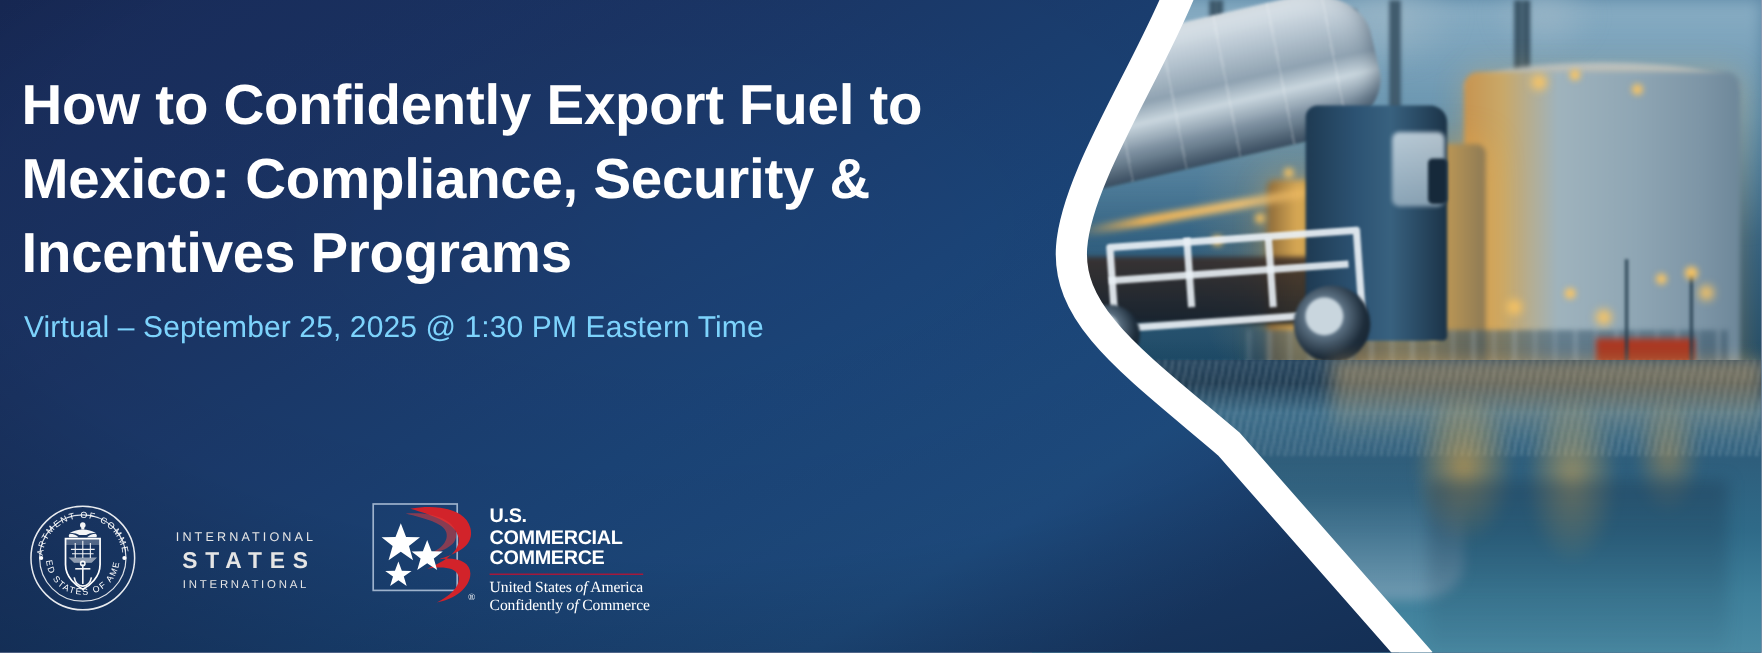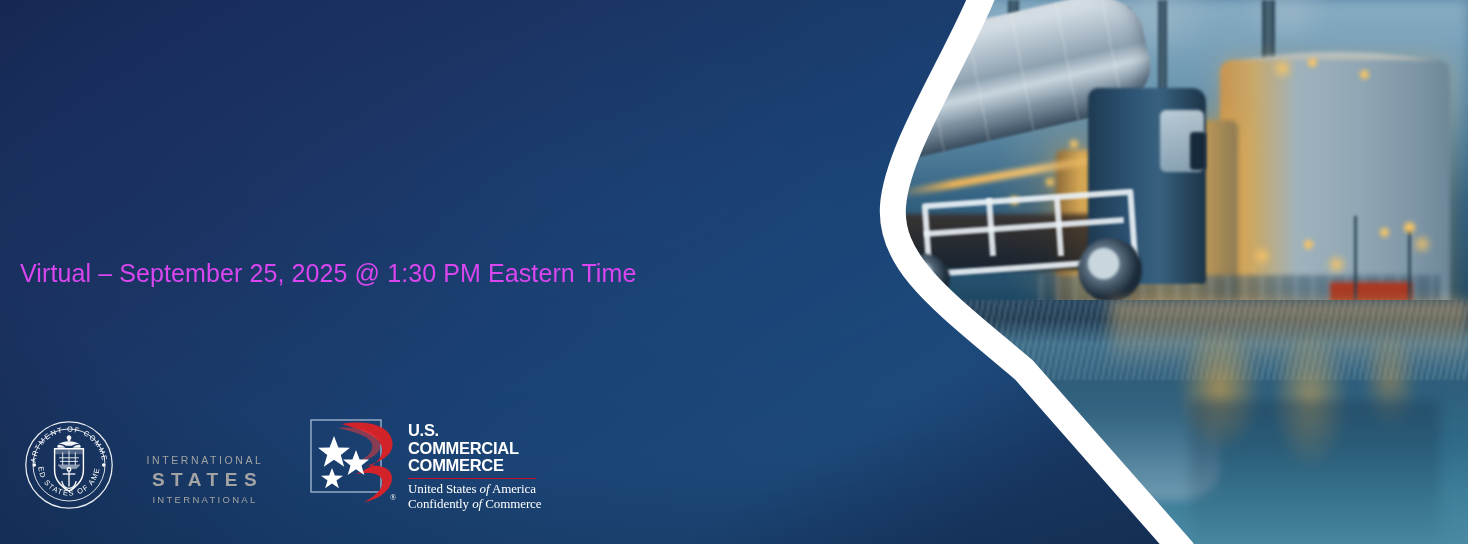--- a/index.html
+++ b/index.html
@@ -247,21 +247,21 @@
     font-weight: bold;
     font-size: 47px;
     line-height: 62px;
     letter-spacing: -0.2px;
   }
   .subtitle {
     position: absolute;
     left: 20px;
     top: 257px;
     margin: 0;
-    color: #d946ef;
+    color: #7dd3fc;
     font-family: "Liberation Sans", sans-serif;
     font-weight: normal;
     font-size: 25px;
     line-height: 32px;
     letter-spacing: 0.1px;
     text-align: right;
   }
 
   
   .logos {
@@ -270,22 +270,22 @@
     width: 860px; height: 140px;
   }
 
   
   .doc-seal {
     position: absolute; left: 24px; top: 16px; width: 90px; height: 90px;
   }
 
   
   .ita {
-    position: absolute; left: 140px; top: 48px; width: 130px;
-    color: #a3a3a3;
+    position: absolute; left: 140px; top: 36px; width: 130px;
+    color: #e5e5e5;
     text-align: center;
   }
   .ita .l1 {
     font-size: 10.5px; letter-spacing: 2.6px; font-weight: normal; line-height: 16px;
     font-family: "Liberation Sans", sans-serif;
   }
   .ita .l2 {
     font-size: 19px; letter-spacing: 6.5px; font-weight: bold; line-height: 24px;
     font-family: "Liberation Sans", sans-serif; padding-left: 5px;
   }
@@ -401,20 +401,21 @@
 
     <path d="M0,0 L968,0 C 940,70 884,150 880,206 C 876,262 930,300 1010,366 L1166,544 L0,544 Z" fill="url(#navyGrad)"></path>
     <path d="M0,0 L968,0 C 940,70 884,150 880,206 C 876,262 930,300 1010,366 L1166,544 L0,544 Z" fill="url(#navyVig)"></path>
   </svg>
 
   <svg class="divider" viewBox="0 0 1468 544" preserveAspectRatio="none">
     <path d="M983,-6 C 953,66 897,150 893,206 C 889,264 944,302 1024,370 L1184,552" fill="none" stroke="#FFFFFF" stroke-width="26" stroke-linecap="butt"></path>
   </svg>
 
   <div class="content">
+    <h1 class="title"><span>How to Confidently Export Fuel to</span><br><span>Mexico: Compliance, Security &amp;</span><br><span>Incentives Programs</span></h1>
 
     <p class="subtitle">Virtual – September 25, 2025 @ 1:30 PM Eastern Time</p>
   </div>
 
   <div class="logos">
 
     <svg class="doc-seal" viewBox="0 0 100 100">
       <defs>
         <path id="arcTop" d="M 13,50 A 37,37 0 0 1 87,50"></path>
         <path id="arcBot" d="M 16,50 A 34,34 0 0 0 84,50"></path>

